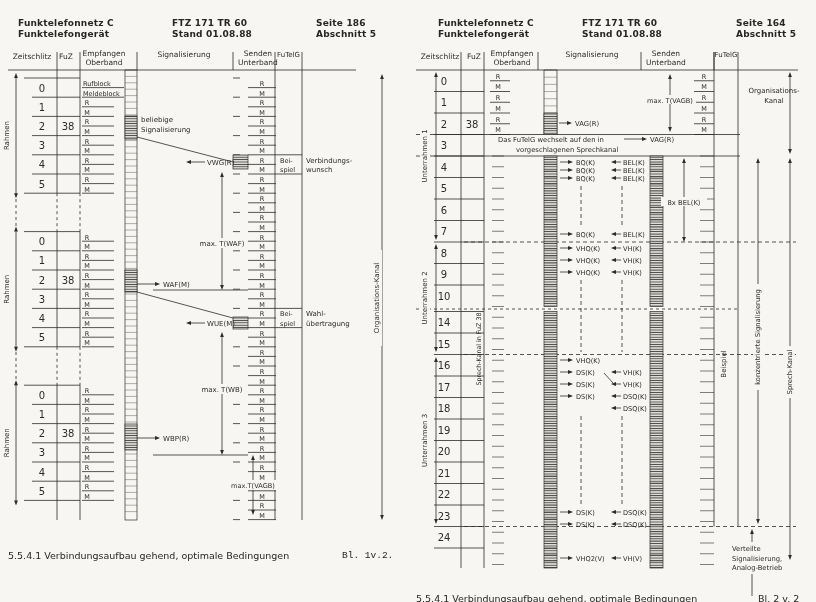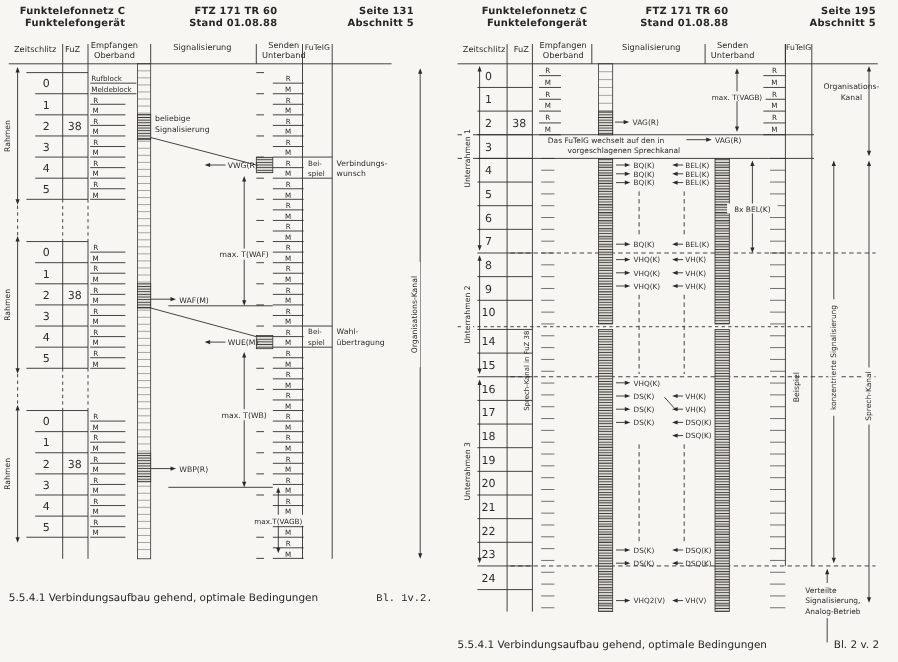--- a/index.html
+++ b/index.html
@@ -2,21 +2,21 @@
 <html><head>
 <meta charset="utf-8">
 <style>
   html,body{margin:0;padding:0;}
   body{
     width:816px;height:602px;position:relative;
     background:#f7f6f2;color:#262626;
     font-family:"DejaVu Sans",sans-serif;
     overflow:hidden;
   }
-  .page{position:absolute;top:0;width:408px;height:426px;text-align:right;}
+  .page{position:absolute;top:12px;width:408px;height:426px;}
   #p131{left:0;} #p132{left:408px;}
   .hdr{position:absolute;top:6px;font-weight:bold;font-size:9px;line-height:10.5px;letter-spacing:0.2px;}
   .hdr span{display:block;}
   #p131 .hl{left:18px;} #p131 .hc{left:172px;} #p131 .hr{left:316px;}
   #p132 .hl{left:30px;} #p132 .hc{left:174px;} #p132 .hr{left:328px;}
   .diag{position:absolute;left:0;top:0;}
   .cap{position:absolute;left:8px;font-size:9.5px;white-space:nowrap;}
   #p131 .cap{top:538px;} #p132 .cap{top:581px;}
   .sheet{position:absolute;top:0;}
   #p131 .sheet{left:334px;font-family:Liberation Mono, monospace;} #p132 .sheet{left:318px;margin-left:24px;}
@@ -28,21 +28,21 @@
 <div class="page" id="p131">
   <div class="hdr hl">
     <span>Funktelefonnetz C</span>
     <span>Funktelefongerät</span>
   </div>
   <div class="hdr hc">
     <span>FTZ 171 TR 60</span>
     <span>Stand 01.08.88</span>
   </div>
   <div class="hdr hr">
-    <span>Seite 131</span>
+    <span>Seite 186</span>
     <span>Abschnitt 5</span>
   </div>
   <svg class="diag" id="svg131" width="408" height="602" viewBox="0 0 408 602">
       <defs>
         <pattern id="h0" width="3" height="2.4" patternUnits="userSpaceOnUse">
           <rect width="3" height="2.4" fill="#e9e7e0"></rect>
           <line x1="0" y1="1.2" x2="3" y2="1.2" stroke="#3d3d3d" stroke-width="0.9"></line>
         </pattern>
       </defs>
       <line x1="8" y1="58" x2="356" y2="58" stroke="#2b2b2b" stroke-width="0.8"></line>
@@ -449,21 +449,21 @@
 <div class="page" id="p132">
   <div class="hdr hl">
     <span>Funktelefonnetz C</span>
     <span>Funktelefongerät</span>
   </div>
   <div class="hdr hc">
     <span>FTZ 171 TR 60</span>
     <span>Stand 01.08.88</span>
   </div>
   <div class="hdr hr">
-    <span>Seite 195</span>
+    <span>Seite 164</span>
     <span>Abschnitt 5</span>
   </div>
   <svg class="diag" id="svg132" width="408" height="602" viewBox="0 0 408 602">
       <defs>
         <pattern id="h1" width="3" height="2.4" patternUnits="userSpaceOnUse">
           <rect width="3" height="2.4" fill="#e9e7e0"></rect>
           <line x1="0" y1="1.2" x2="3" y2="1.2" stroke="#3d3d3d" stroke-width="0.9"></line>
         </pattern>
       </defs>
       <line x1="8" y1="58" x2="390" y2="58" stroke="#2b2b2b" stroke-width="0.8"></line>

